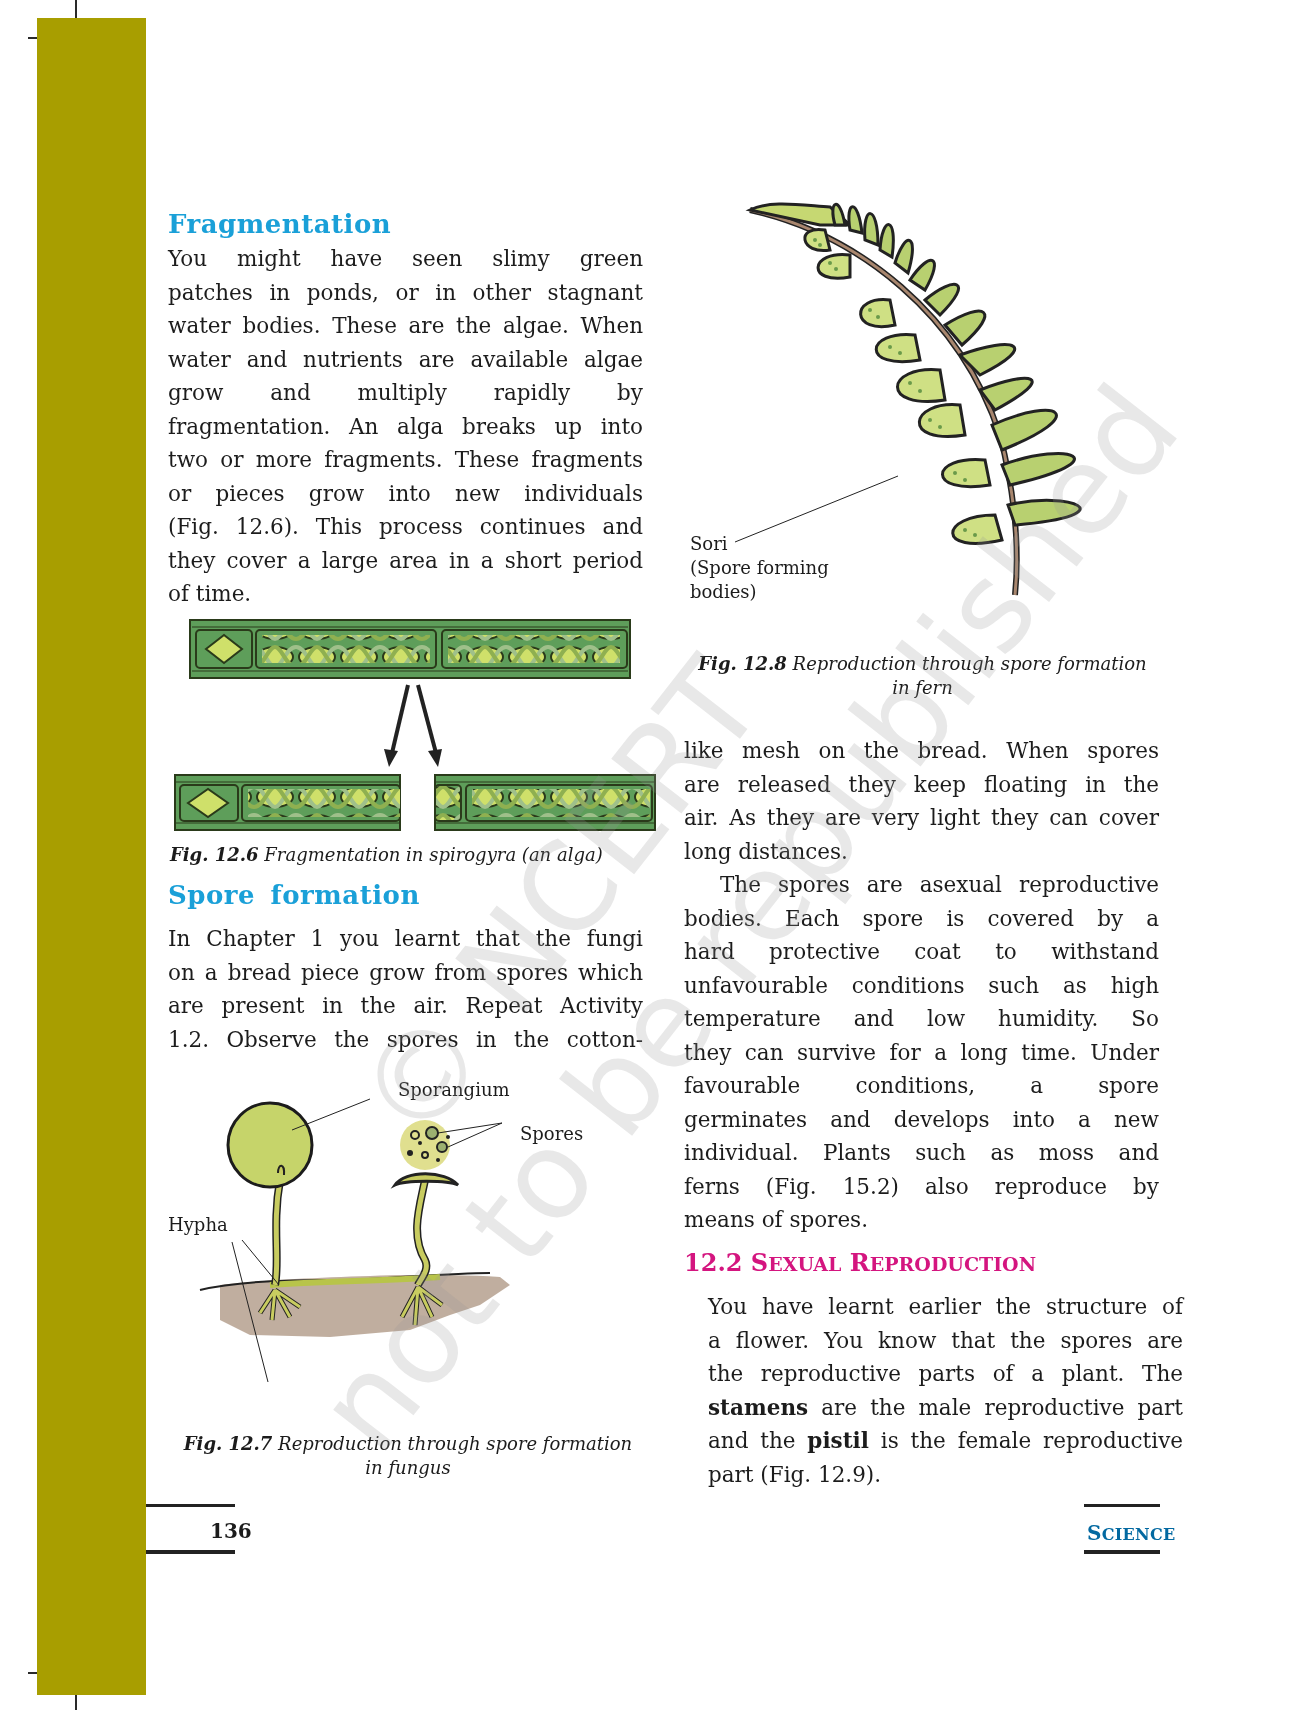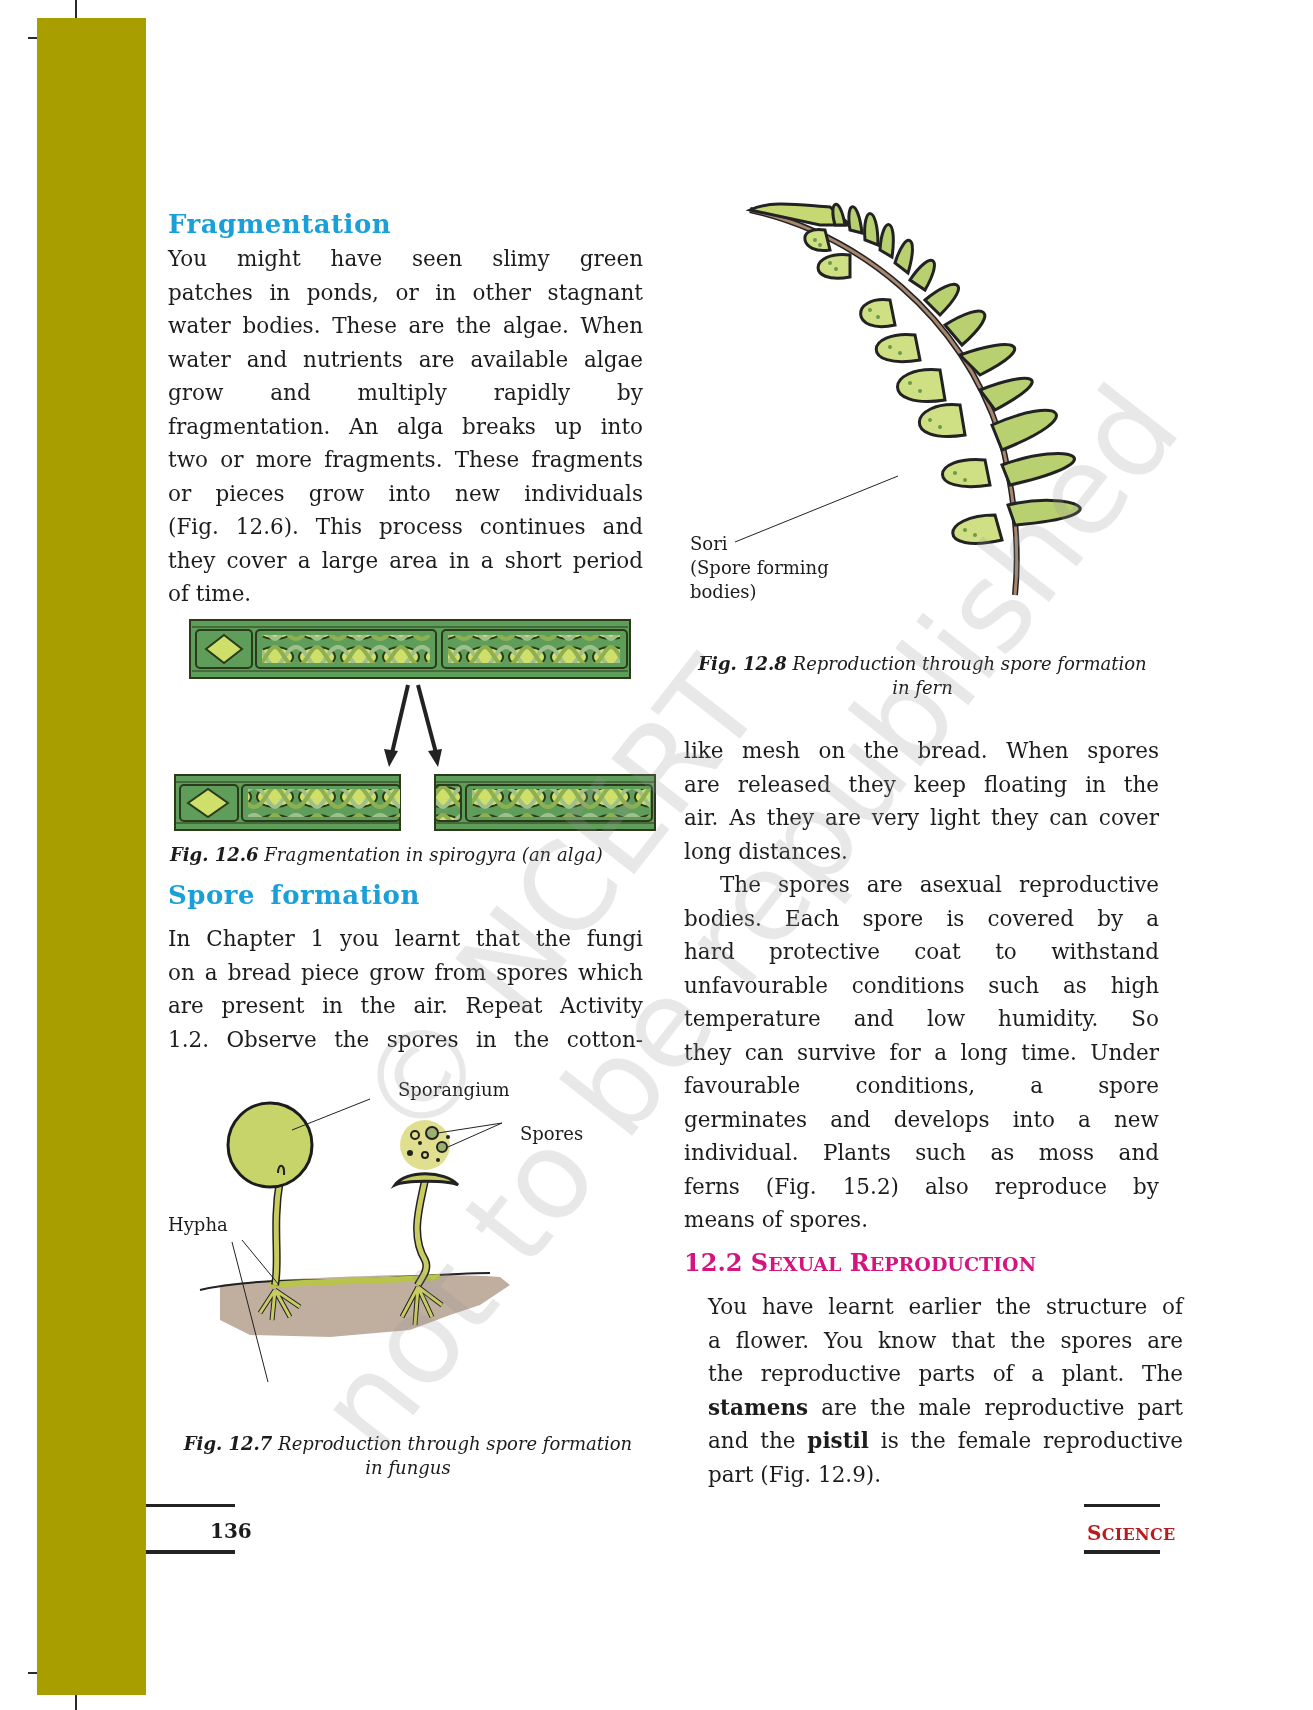--- a/index.html
+++ b/index.html
@@ -12,21 +12,21 @@
   .para .line { display:block; text-align:justify; text-align-last:justify; white-space:nowrap; }
   .para .line.last { text-align-last:left; }
   .para .line.indent { text-indent:36px; }
   .caption { position:absolute; font-size:18px; font-style:italic; text-align:center; line-height:24px; }
   .caption b { font-weight:bold; }
   .label { position:absolute; font-size:18px; line-height:24px; }
   .h-pink { position:absolute; color:#d4157f; font-weight:bold; font-size:24px; }
   .h-pink .sc { font-size:19px; }
   .footer-rule { position:absolute; height:4px; background:#222; }
   .pagenum { position:absolute; font-weight:bold; font-size:20px; }
-  .science { position:absolute; font-weight:bold; color:#b91c1c; font-size:16px; letter-spacing:0.3px; }
+  .science { position:absolute; font-weight:bold; color:#0369a1; font-size:16px; letter-spacing:0.3px; }
   .science .big { font-size:20px; }
 </style>
 </head>
 <body>
 
 <div class="crop" style="left:75px;top:0;width:2px;height:38px;"></div>
 <div class="crop" style="left:28px;top:37px;width:49px;height:2px;"></div>
 <div class="crop" style="left:75px;top:1672px;width:2px;height:38px;"></div>
 <div class="crop" style="left:28px;top:1672px;width:49px;height:2px;"></div>
 

